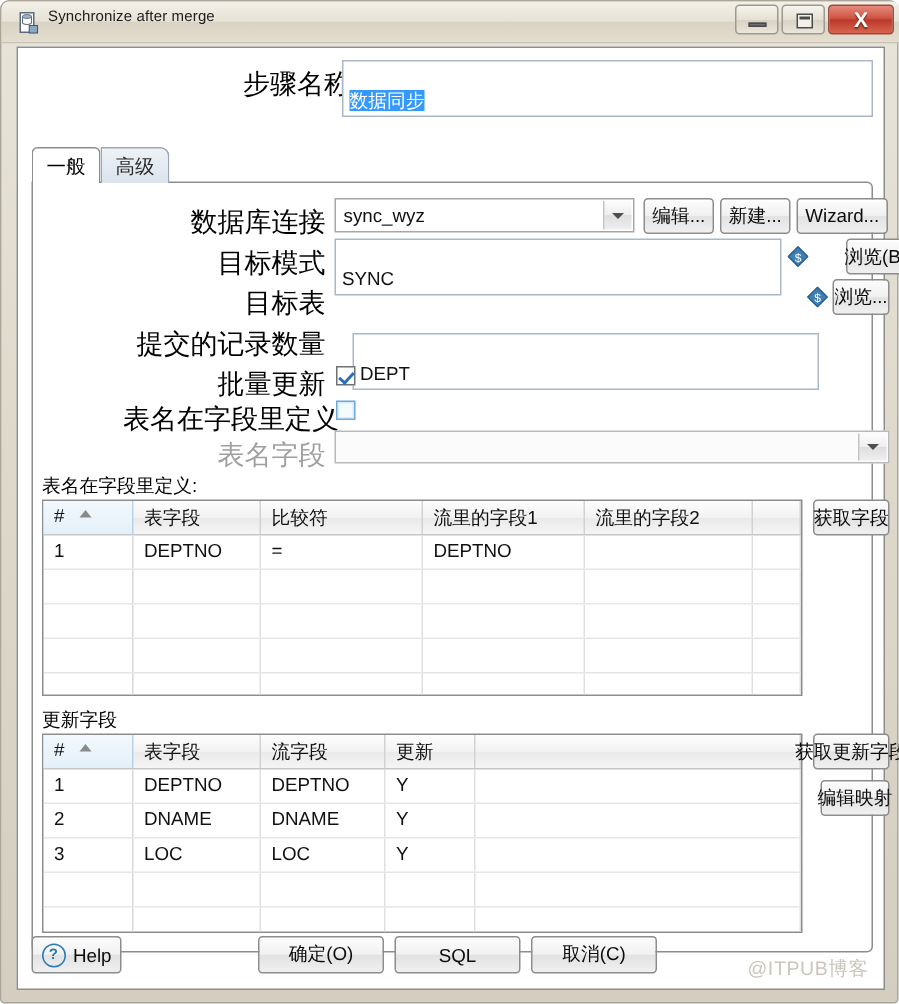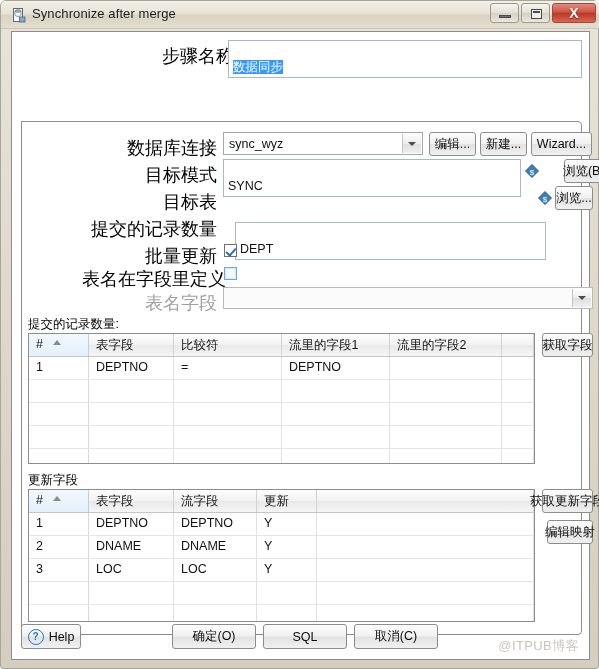--- a/index.html
+++ b/index.html
@@ -33,21 +33,21 @@
     background: linear-gradient(to bottom, #f3f0e8 0%, #e6e2d5 48%, #d8d3c3 52%, #e2ddce 100%);
     border-radius: 5px 5px 0 0;
     border-bottom: 1px solid #c8c3b4;
   }
   .title-icon {
     position: absolute; left: 11px; top: 7px;
     width: 14px; height: 15px;
   }
   .title-text {
     position: absolute; left: 31px; top: 5px;
-    font-size: 13px;
+    font-size: 10px;
     color: #1c1c1c;
     white-space: nowrap;
     letter-spacing: .1px;
   }
 
   .winbtns { position: absolute; right: 4px; top: 2px; display: flex; gap: 2px; }
   .winbtn {
     width: 29px; height: 20px;
     box-sizing: border-box;
     border: 1px solid #9c9a8e;
@@ -313,20 +313,24 @@
     </div>
   </div>
 
   <div class="client">
 
     <div class="label-right" style="left:150px; top:12px; width:60px;">步骤名称</div>
     <div class="textbox" style="left:216px; top:8px; width:354px; height:22px;">
       <span class="sel">数据同步</span>
     </div>
 
+    <div class="tabstrip">
+      <div class="tab active">一般</div>
+      <div class="tab inactive">高级</div>
+    </div>
 
     <div class="tabpanel">
 
       <div class="label-right" style="left:60px; top:14px; width:135px;">数据库连接</div>
       <div class="combo" style="left:201px; top:10px; width:200px; height:23px;">
         <span>sync_wyz</span>
         <span class="combo-arrow">
             <i class="arrow-dn"></i>
           </span>
       </div>
@@ -363,21 +367,21 @@
       <div class="checkbox focus" style="left:202px; top:145px;"></div>
 
       <div class="label-right" style="left:60px; top:169px; width:135px; color:#a0a0a0;">表名字段</div>
       <div class="combo disabled" style="left:201px; top:165px; width:370px; height:22px;">
         <span></span>
         <span class="combo-arrow">
             <i class="arrow-dn"></i>
           </span>
       </div>
 
-      <div class="sectlabel" style="left:6px; top:194px;">提交的记录数量:</div>
+      <div class="sectlabel" style="left:6px; top:194px;">表名在字段里定义:</div>
 
       <div class="grid" style="left:6px; top:211px; width:507px; height:131px;">
         <div class="grid-head">
           <div class="gh idx" style="width:60px;">
             <span>#</span>
             <i class="sortarrow"></i>
           </div>
           <div class="gh" style="width:85px;">表字段</div>
           <div class="gh" style="width:108px;">比较符</div>
           <div class="gh" style="width:108px;">流里的字段1</div>

